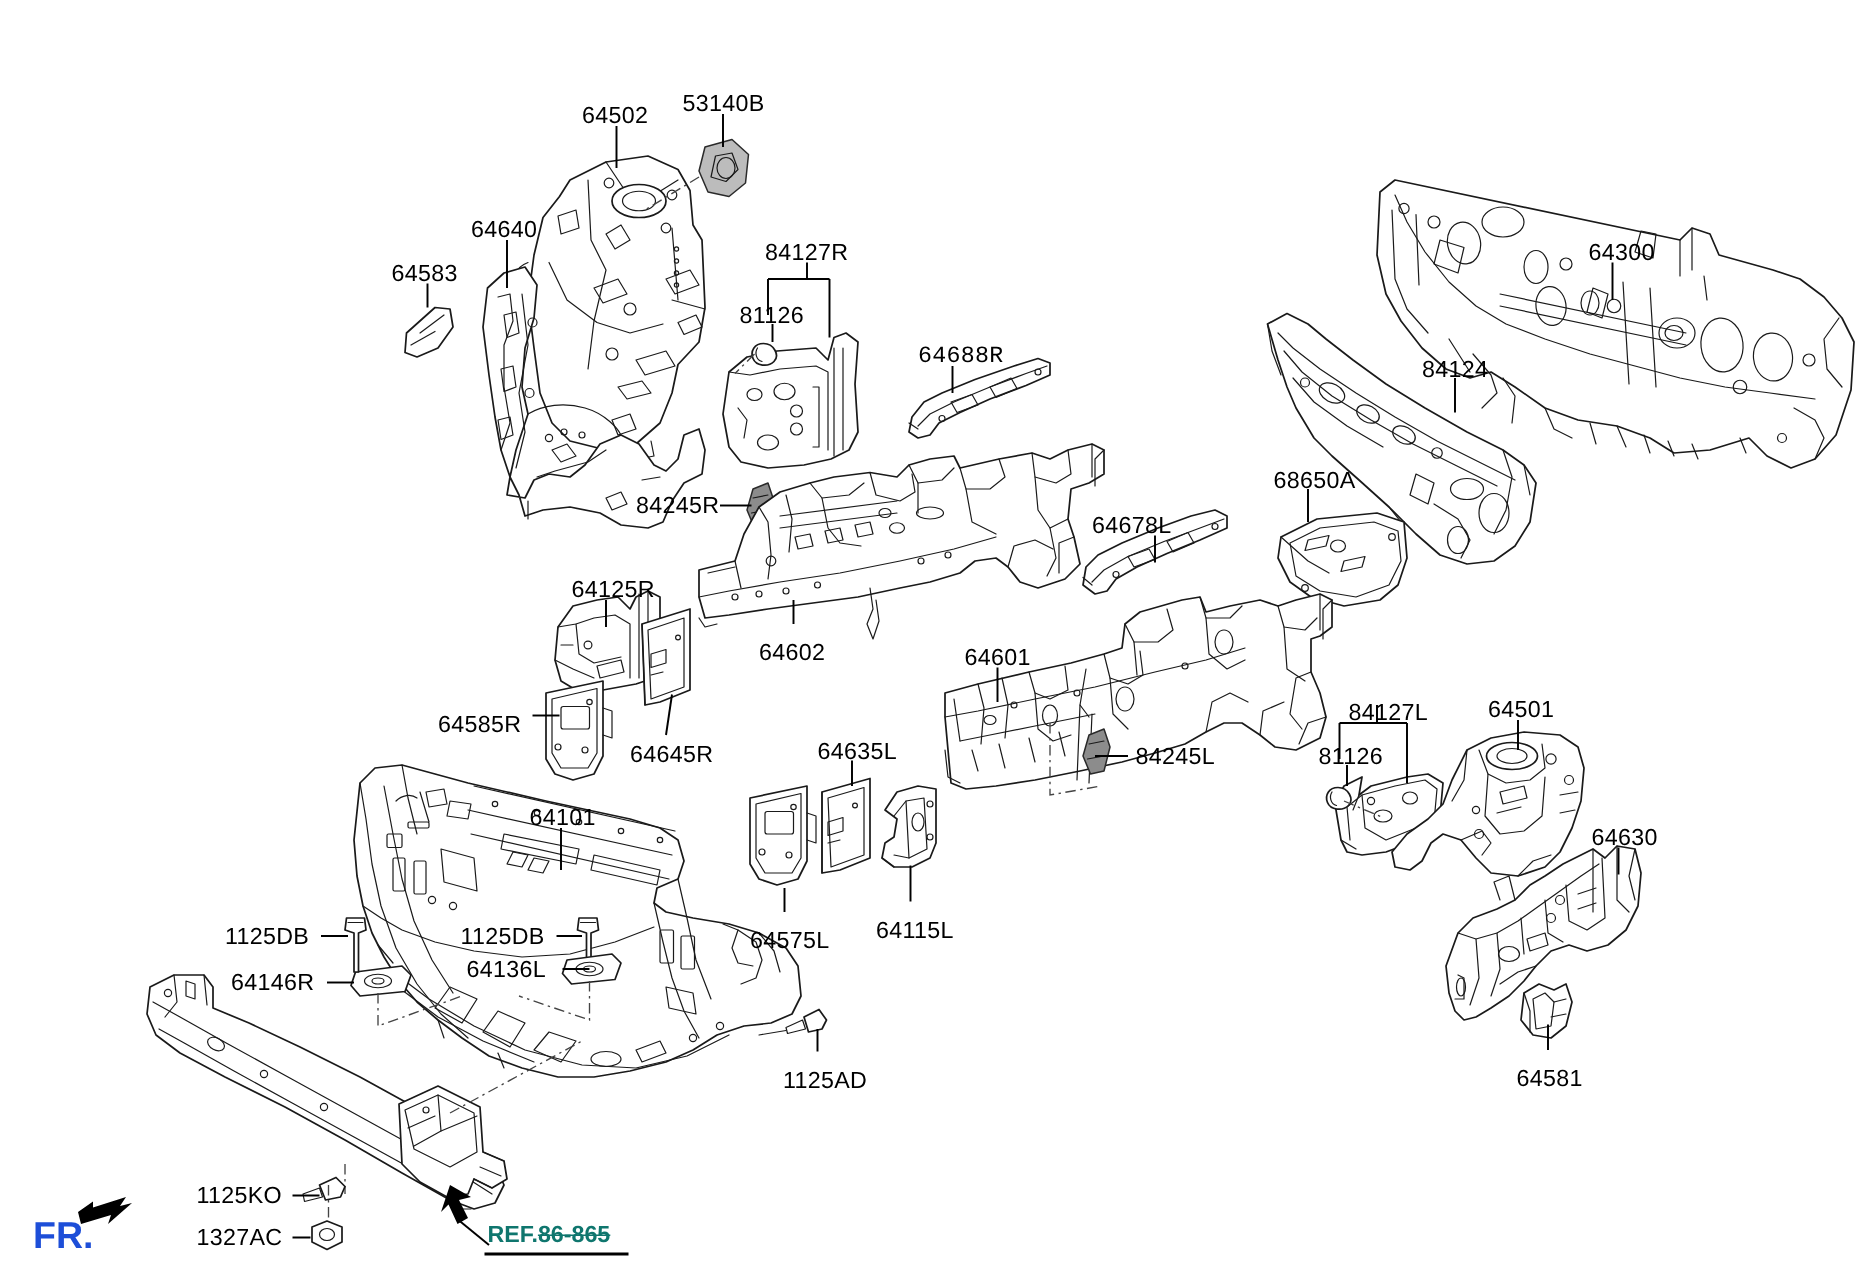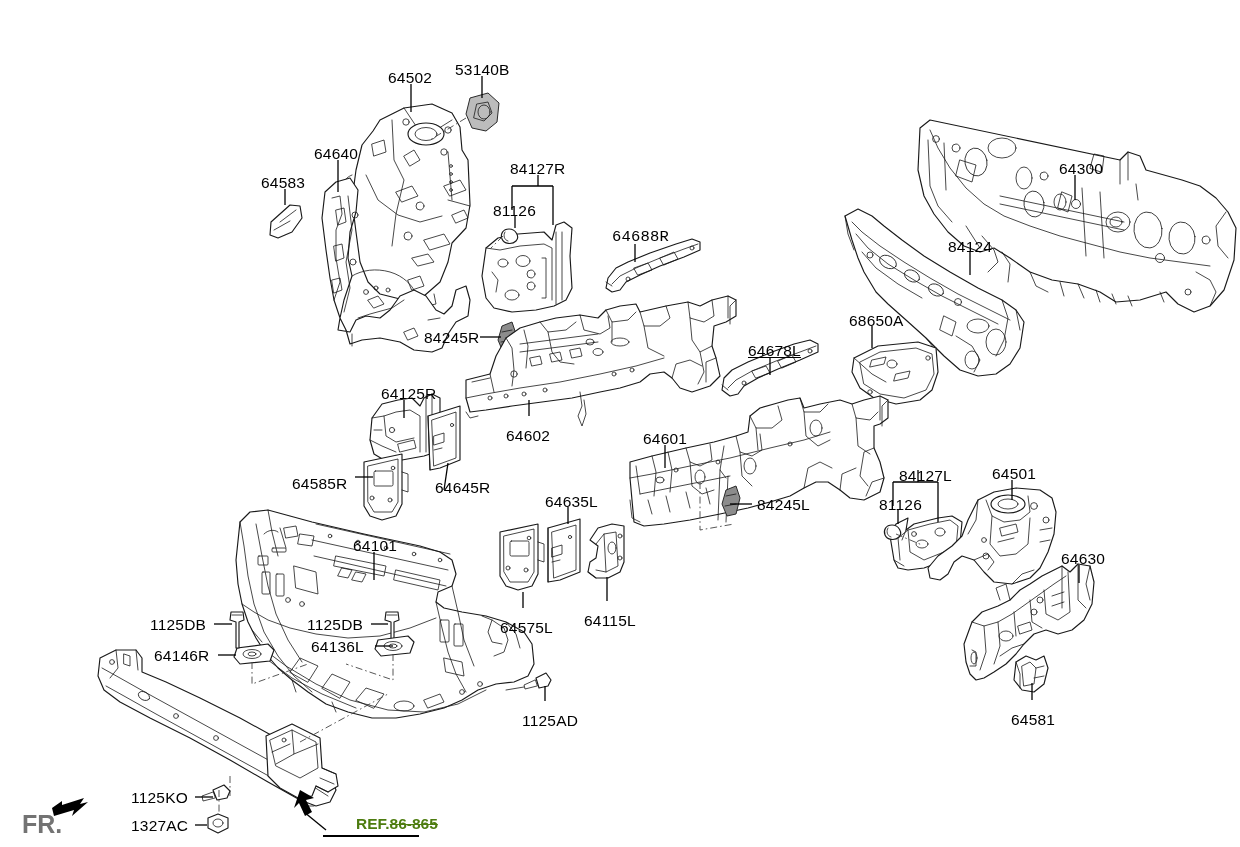--- a/index.html
+++ b/index.html
@@ -34,37 +34,36 @@
     letter-spacing: 0.2px;
     white-space: nowrap;
     line-height: 1;
     cursor: default;
   }
   .ref-label {
     position: absolute;
     font-family: "Liberation Sans", sans-serif;
     font-size: 15.5px;
     font-weight: 700;
-    color: #4d7c0f;
+    color: #0f766e;
     white-space: nowrap;
     line-height: 1;
-    margin-left: 31px;
   }
   .ref-label .strike { text-decoration: line-through; }
   .ref-underline {
     position: absolute;
     height: 2px;
     background: #000;
   }
   .fr-text {
     position: absolute;
     font-family: "Liberation Sans", sans-serif;
     font-size: 25px;
     font-weight: 700;
-    color: #737373;
+    color: #1d4ed8;
     line-height: 1;
   }
 </style>
 </head>
 <body>
 
 <div id="diagram-root">
 
   <svg id="art-layer" viewBox="0 0 1240 847" width="1240" height="847">
     <defs>
@@ -714,28 +713,28 @@
       <div class="part-label" style="left: 455px; top: 62px;">53140B</div>
       <div class="part-label" style="left: 314px; top: 146px;">64640</div>
       <div class="part-label" style="left: 261px; top: 175px;">64583</div>
       <div class="part-label" style="left: 510px; top: 161px;">84127R</div>
       <div class="part-label" style="left: 493px; top: 203px;">81126</div>
       <div class="part-label" style="left: 612px; top: 230px; font-family: Liberation Mono, monospace;">64688R</div>
       <div class="part-label" style="left: 1059px; top: 161px;">64300</div>
       <div class="part-label" style="left: 948px; top: 239px;">84124</div>
       <div class="part-label" style="left: 849px; top: 313px;">68650A</div>
       <div class="part-label" style="left: 424px; top: 330px;">84245R</div>
-      <div class="part-label" style="left: 748px; top: 343px; text-decoration: underline;">64678L</div>
+      <div class="part-label" style="left: 728px; top: 343px;">64678L</div>
       <div class="part-label" style="left: 381px; top: 386px;">64125R</div>
       <div class="part-label" style="left: 506px; top: 428px;">64602</div>
       <div class="part-label" style="left: 643px; top: 431px;">64601</div>
       <div class="part-label" style="left: 899px; top: 456px; margin-top: 12px;">84127L</div>
       <div class="part-label" style="left: 992px; top: 466px;">64501</div>
       <div class="part-label" style="left: 292px; top: 476px;">64585R</div>
-      <div class="part-label" style="left: 420px; top: 480px; margin-left: 15px;">64645R</div>
+      <div class="part-label" style="left: 420px; top: 496px;">64645R</div>
       <div class="part-label" style="left: 545px; top: 494px;">64635L</div>
       <div class="part-label" style="left: 879px; top: 497px;">81126</div>
       <div class="part-label" style="left: 757px; top: 497px;">84245L</div>
       <div class="part-label" style="left: 1061px; top: 551px;">64630</div>
       <div class="part-label" style="left: 353px; top: 538px;">64101</div>
       <div class="part-label" style="left: 150px; top: 617px;">1125DB</div>
       <div class="part-label" style="left: 307px; top: 617px;">1125DB</div>
       <div class="part-label" style="left: 311px; top: 639px;">64136L</div>
       <div class="part-label" style="left: 154px; top: 648px;">64146R</div>
       <div class="part-label" style="left: 500px; top: 620px;">64575L</div>

